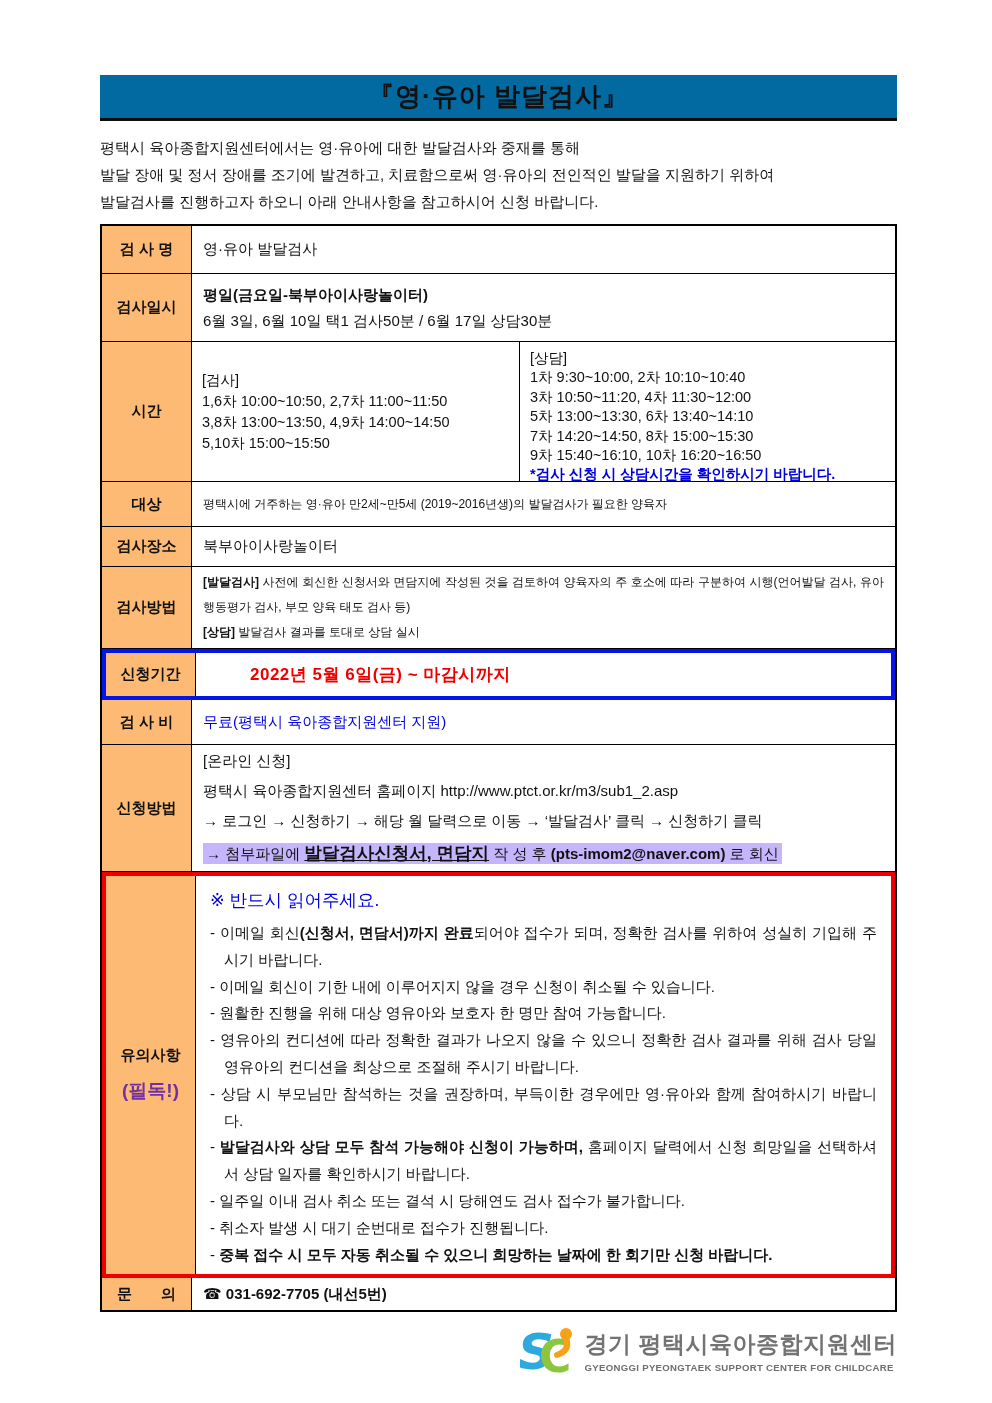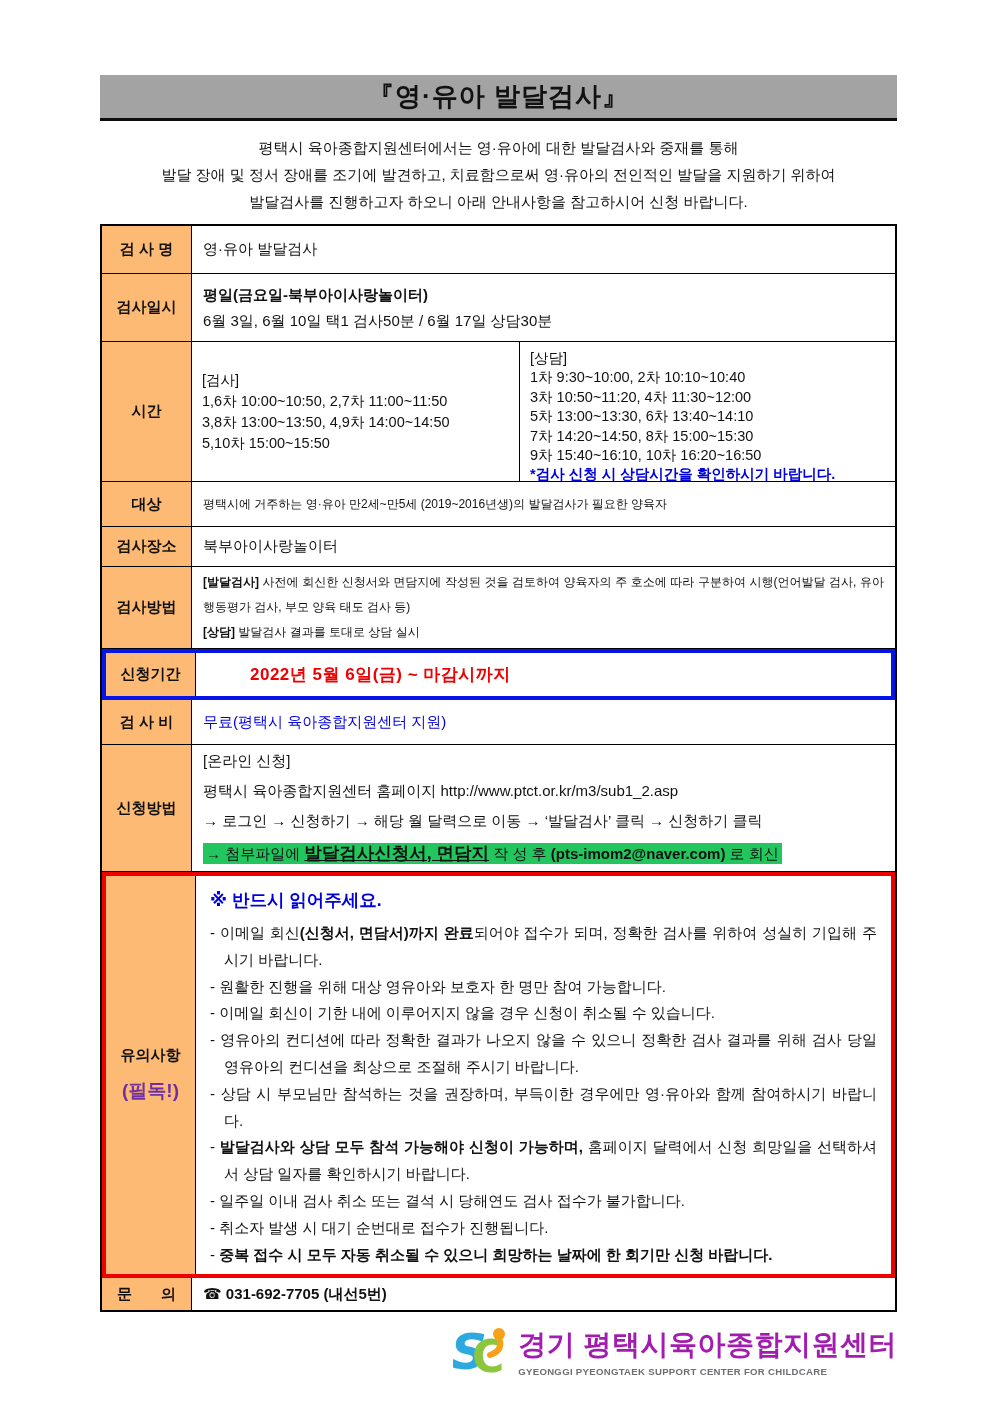--- a/index.html
+++ b/index.html
@@ -6,28 +6,28 @@
   html,body { background:#ffffff; }
   body {
     width:992px; height:1403px; position:relative;
     font-family:"Liberation Sans","DejaVu Sans",sans-serif;
     color:#111;
   }
   .page { position:absolute; left:100px; top:0; width:797px; }
 
   
   .title-bar {
-    margin-top:75px; height:46px; background:#a3a3a3;
+    margin-top:75px; height:46px; background:#0369a1;
     border-bottom:3px solid #0d0d0d;
     display:flex; align-items:center; justify-content:center;
   }
   .title-bar h1 { font-size:26px; font-weight:bold; letter-spacing:1px; }
 
   
-  .intro { margin-top:13px; text-align:center; font-size:15px; line-height:27px; }
+  .intro { margin-top:13px; text-align:left; font-size:15px; line-height:27px; }
 
   
   .doc-table { margin-top:9px; border:2px solid #000; }
   .row { display:flex; border-bottom:1px solid #000; background:#fff; }
   .row:last-child { border-bottom:none; }
   .label {
     width:90px; flex:0 0 90px; background:#fdba74; border-right:1px solid #000;
     display:flex; flex-direction:column; align-items:center; justify-content:center;
     font-size:15px; font-weight:bold; text-align:center; white-space:pre;
   }
@@ -55,41 +55,41 @@
   
   .just { text-align:justify; line-height:25px; font-size:12px; }
 
   
   .box-blue { border:4px solid #0515e8; height:51px;gap:43px; }
   .box-blue .label { border-right:1px solid #000; }
   .period-value { font-size:17px; font-weight:bold; color:#ee0000; letter-spacing:0.5px; }
 
   
   .apply-line { line-height:30px; font-size:15px; }
-  .hl { background:#22c55e; padding:2px 3px; line-height:34px; }
+  .hl { background:#c4b5fd; padding:2px 3px; line-height:34px; }
   .hl-docs { font-weight:bold; font-size:17.5px; text-decoration:underline; }
   .hl-email { font-weight:bold; }
 
   
   .box-red { border:4px solid #ee0000; height:406px; }
   .box-red .label { border-right:1px solid #000; gap:13px; }
   .notes-label2 { color:#7030a0; font-size:19px; font-weight:bold; }
   .notes-cell { flex:1; padding:12px 14px 8px 14px; font-size:15px; }
-  .notes-heading { color:#0000dd; font-weight:bold; font-size:17.5px; margin-bottom:8px; }
+  .notes-heading { color:#0000dd; font-weight:normal; font-size:17.5px; margin-bottom:8px; }
   .bullet { text-align:justify; line-height:26.8px; padding-left:14px; text-indent:-14px; }
 
   
   .contact-value { font-weight:bold; }
 
   
   .footer {
     margin-top:12px; display:flex; justify-content:flex-end; align-items:center; gap:9px;
   }
   .org-text { text-align:left; }
-  .org-name { font-size:28px; font-weight:bold; color:#a21caf; letter-spacing:0.5px; }
+  .org-name { font-size:23px; font-weight:bold; color:#737373; letter-spacing:0.5px; }
   .org-name-en { font-size:9.6px; color:#6d6e71; font-weight:bold; letter-spacing:0.3px; margin-top:2px; }
 </style>
 </head>
 <body>
 
 <div class="page">
 
   <header class="title-bar">
     <h1>『영·유아 발달검사』</h1>
   </header>
@@ -189,22 +189,22 @@
     </div>
 
     <div class="row box-red">
       <div class="label">
         <span>유의사항</span>
         <span class="notes-label2">(필독!)</span>
       </div>
       <div class="notes-cell">
         <div class="notes-heading">※ 반드시 읽어주세요.</div>
         <p class="bullet"><span>- 이메일 회신</span><span class="bold">(신청서, 면담서)까지 완료</span><span>되어야 접수가 되며, 정확한 검사를 위하여 성실히 기입해 주시기 바랍니다.</span></p>
+        <p class="bullet"><span>- 이메일 회신이 기한 내에 이루어지지 않을 경우 신청이 취소될 수 있습니다.</span><span class="bold"></span><span></span></p>
         <p class="bullet"><span>- 원활한 진행을 위해 대상 영유아와 보호자 한 명만 참여 가능합니다.</span><span class="bold"></span><span></span></p>
-        <p class="bullet"><span>- 이메일 회신이 기한 내에 이루어지지 않을 경우 신청이 취소될 수 있습니다.</span><span class="bold"></span><span></span></p>
         <p class="bullet"><span>- 영유아의 컨디션에 따라 정확한 결과가 나오지 않을 수 있으니 정확한 검사 결과를 위해 검사 당일 영유아의 컨디션을 최상으로 조절해 주시기 바랍니다.</span><span class="bold"></span><span></span></p>
         <p class="bullet"><span>- 상담 시 부모님만 참석하는 것을 권장하며, 부득이한 경우에만 영·유아와 함께 참여하시기 바랍니다.</span><span class="bold"></span><span></span></p>
         <p class="bullet"><span>- </span><span class="bold">발달검사와 상담 모두 참석 가능해야 신청이 가능하며,</span><span> 홈페이지 달력에서 신청 희망일을 선택하셔서 상담 일자를 확인하시기 바랍니다.</span></p>
         <p class="bullet"><span>- 일주일 이내 검사 취소 또는 결석 시 당해연도 검사 접수가 불가합니다.</span><span class="bold"></span><span></span></p>
         <p class="bullet"><span>- 취소자 발생 시 대기 순번대로 접수가 진행됩니다.</span><span class="bold"></span><span></span></p>
         <p class="bullet"><span>- </span><span class="bold">중복 접수 시 모두 자동 취소될 수 있으니 희망하는 날짜에 한 회기만 신청 바랍니다.</span><span></span></p>
       </div>
     </div>
 
     <div class="row h38">

